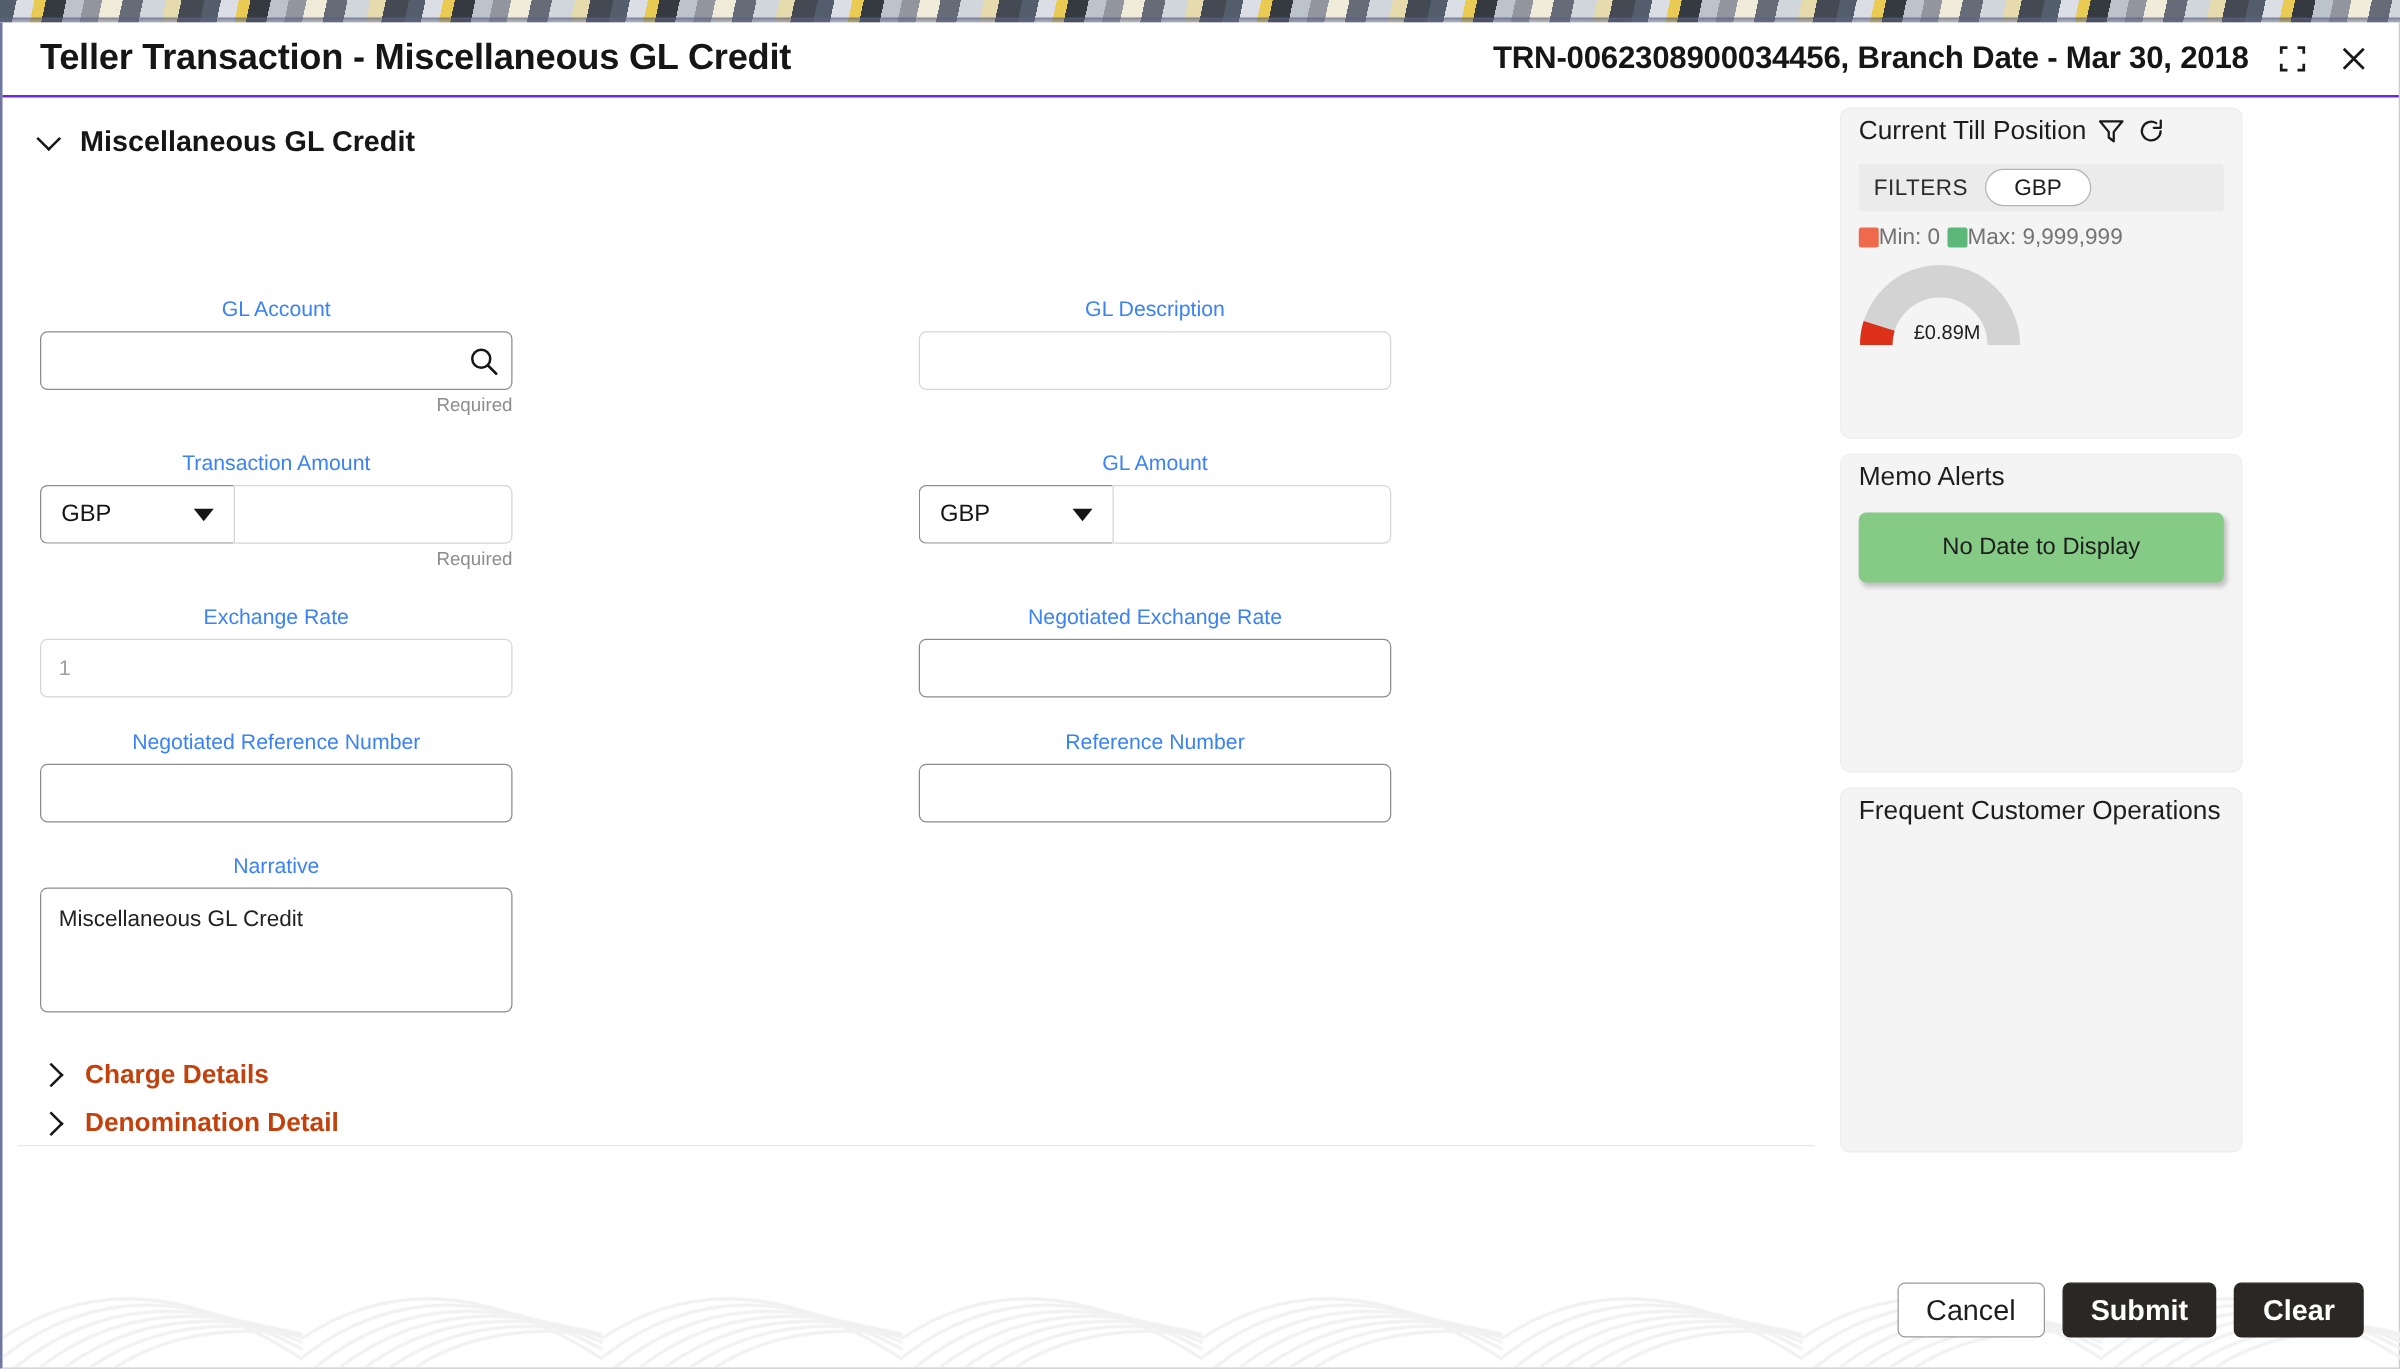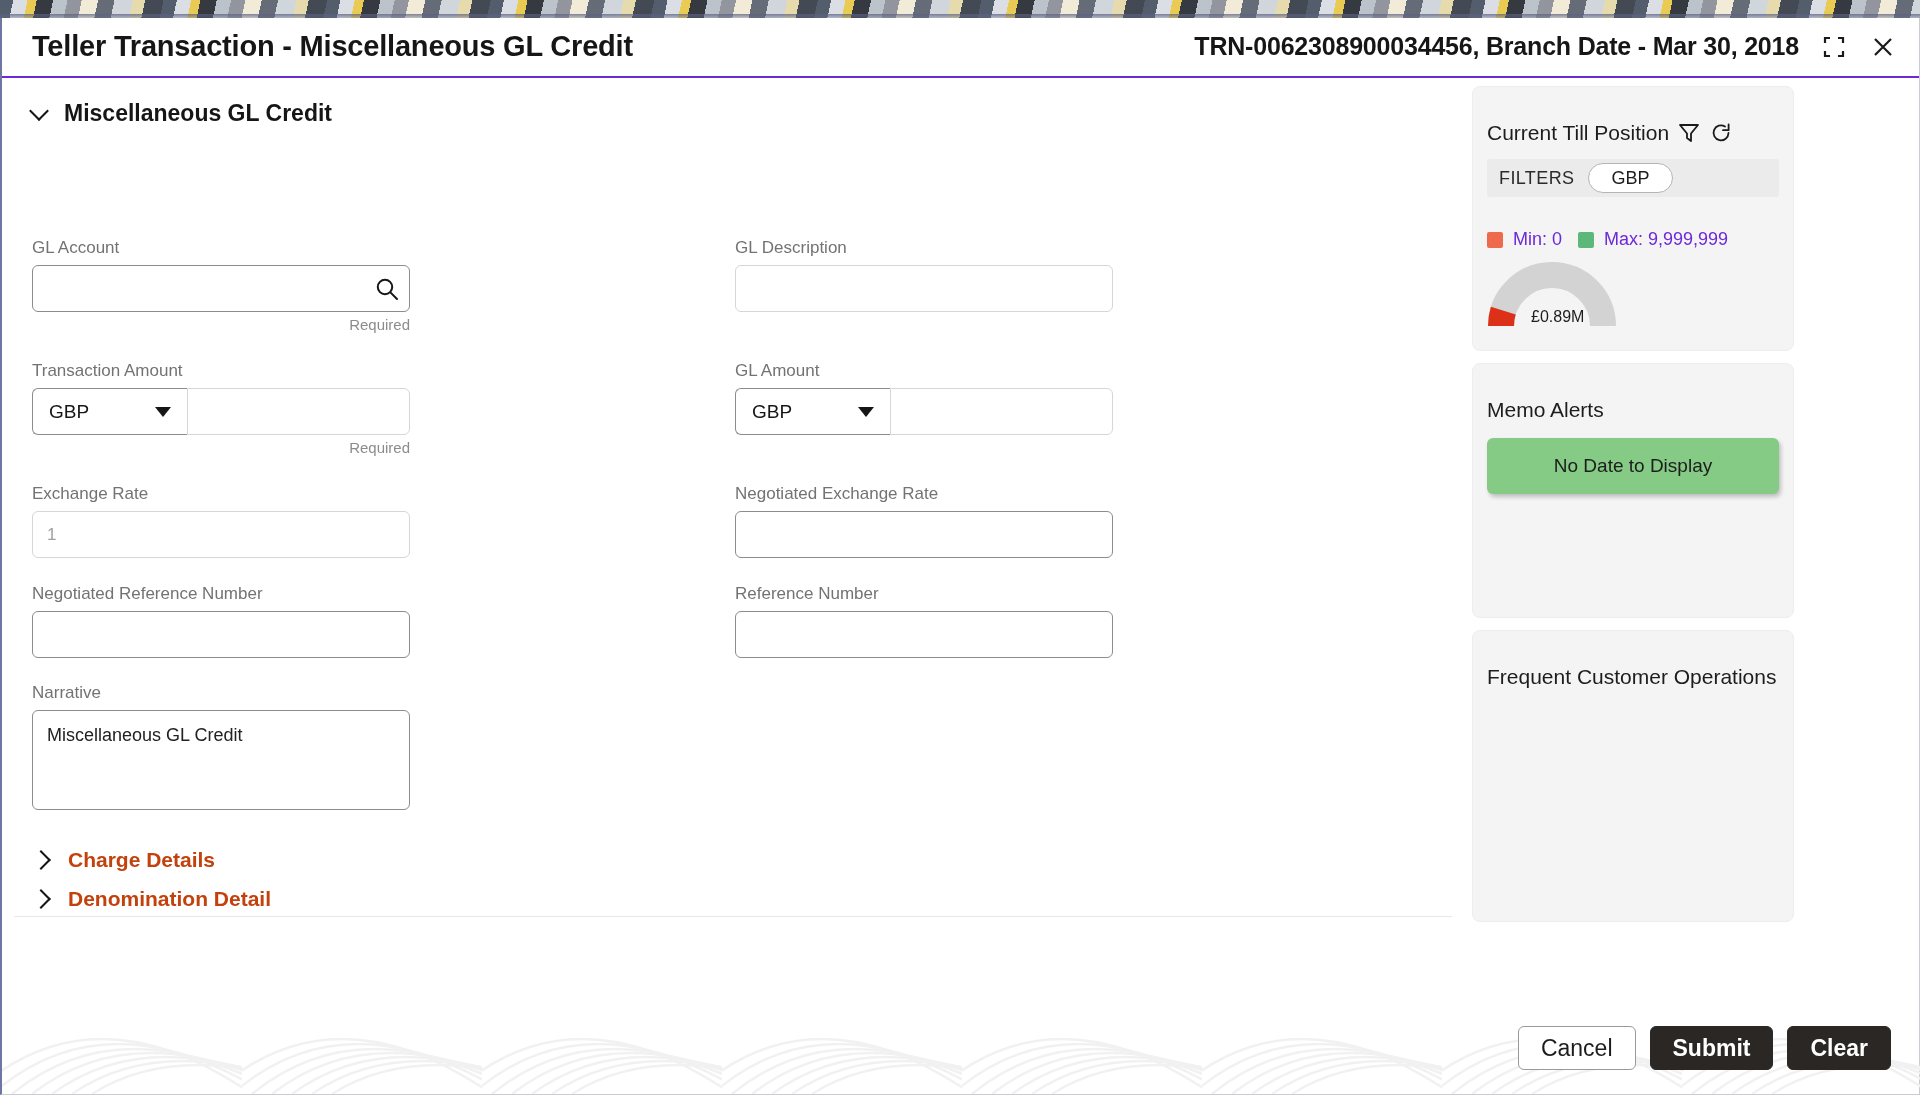--- a/index.html
+++ b/index.html
@@ -137,24 +137,25 @@
     border-bottom: 2.4px solid #161616;
   }
   .chev.down { transform: rotate(45deg); margin-top: -6px; }
   .chev.right { transform: rotate(-45deg); margin-left: 2px; }
 
   .field {
     position: absolute;
   }
   .field-label {
     font-size: 17px;
-    color: #737373;
+    color: #3b82f6;
     margin-bottom: 7px;
     display: block;
     line-height: 20px;
+    text-align: center;
   }
   .txt-input {
     width: 378px;
     height: 47px;
     border: 1px solid #8c8c8c;
     border-radius: 6px;
     background: #fff;
     font-size: 17px;
     color: #161616;
     padding: 0 14px;
@@ -255,21 +256,21 @@
   #sidebar {
     position: absolute;
     left: 1470px; top: 8px;
     width: 322px;
   }
   .card {
     background: #f4f4f4;
     border: 1px solid #ededed;
     border-radius: 8px;
     width: 322px;
-    padding: 32px 14px;
+    padding: 4px 14px;
     margin-bottom: 12px;
   }
   .card-title {
     font-size: 21px;
     color: #1d1d1d;
     line-height: 28px;
   }
   #till-card { height: 265px; position: relative; }
   #till-head {
     display: flex;
@@ -300,26 +301,25 @@
     height: 30px;
     padding: 0 22px;
     display: flex;
     align-items: center;
     font-size: 18px;
     color: #1d1d1d;
     cursor: pointer;
   }
 
   #legend {
-    margin-top: 32px;
-    display: flex;
-    align-items: center;
-    gap: 10px;
+    margin-top: 10px;
+    display: flex;
+    align-items: center;
     font-size: 18px;
-    color: #6d28d9;
+    color: #737373;
   }
   .swatch { width: 16px; height: 16px; border-radius: 2px; display: inline-block; }
 
   #gauge-wrap {
     position: relative;
     margin-top: 6px;
     width: 200px;
     height: 90px;
   }
   #gauge-value {

